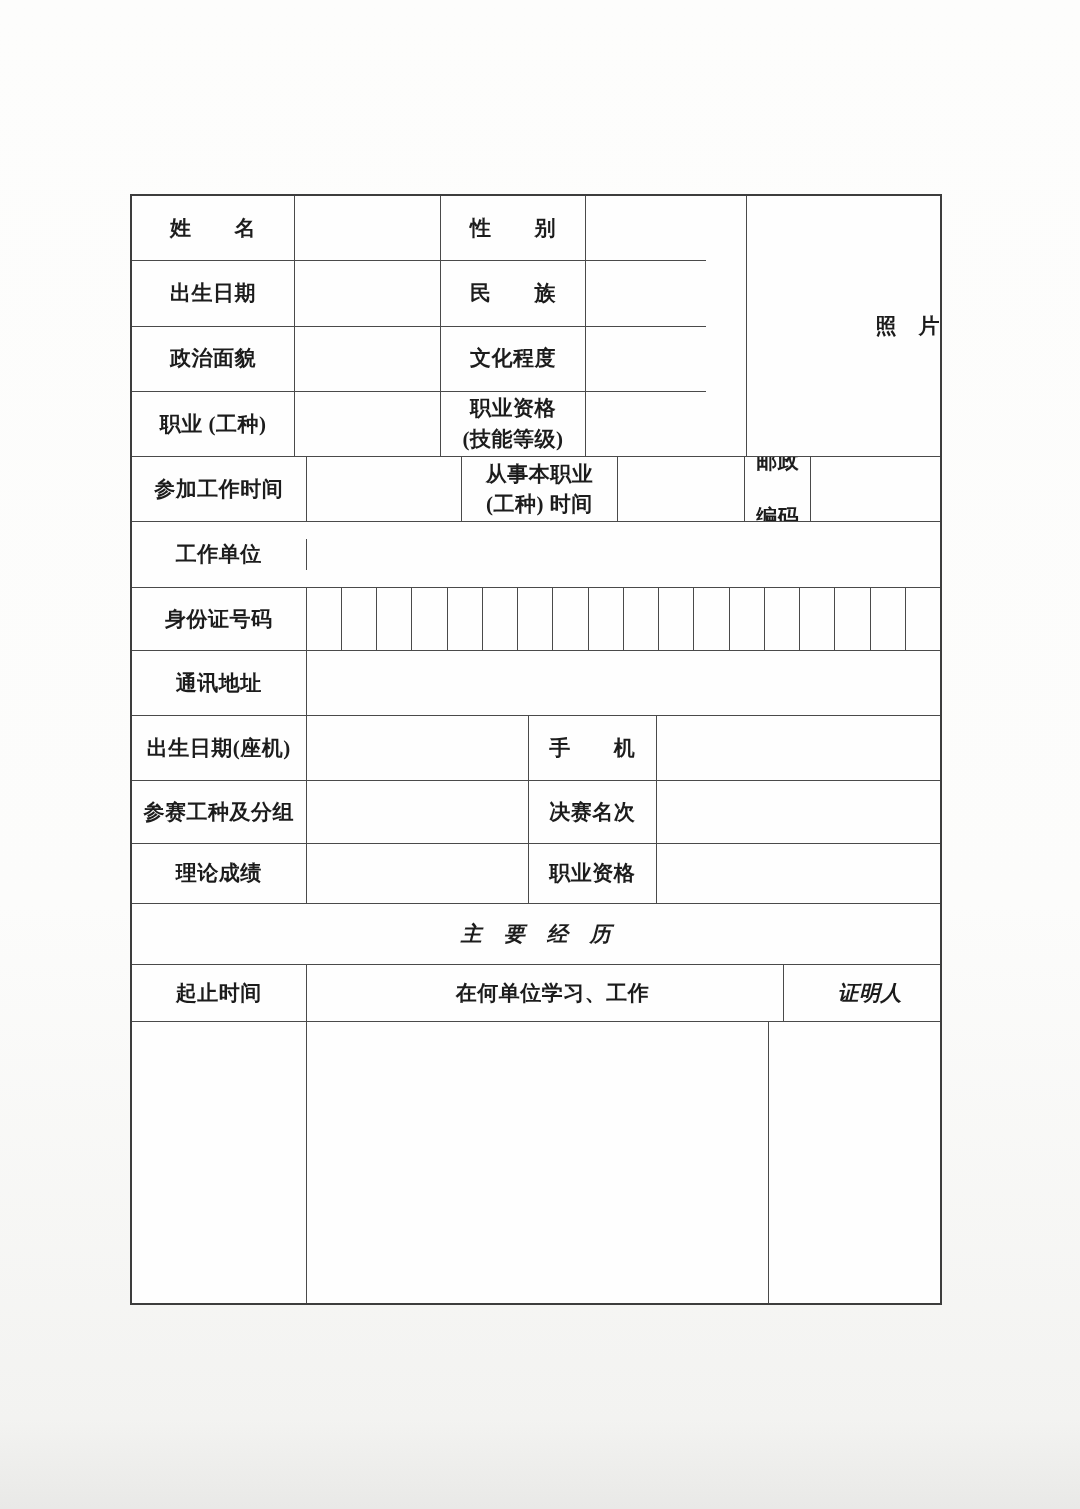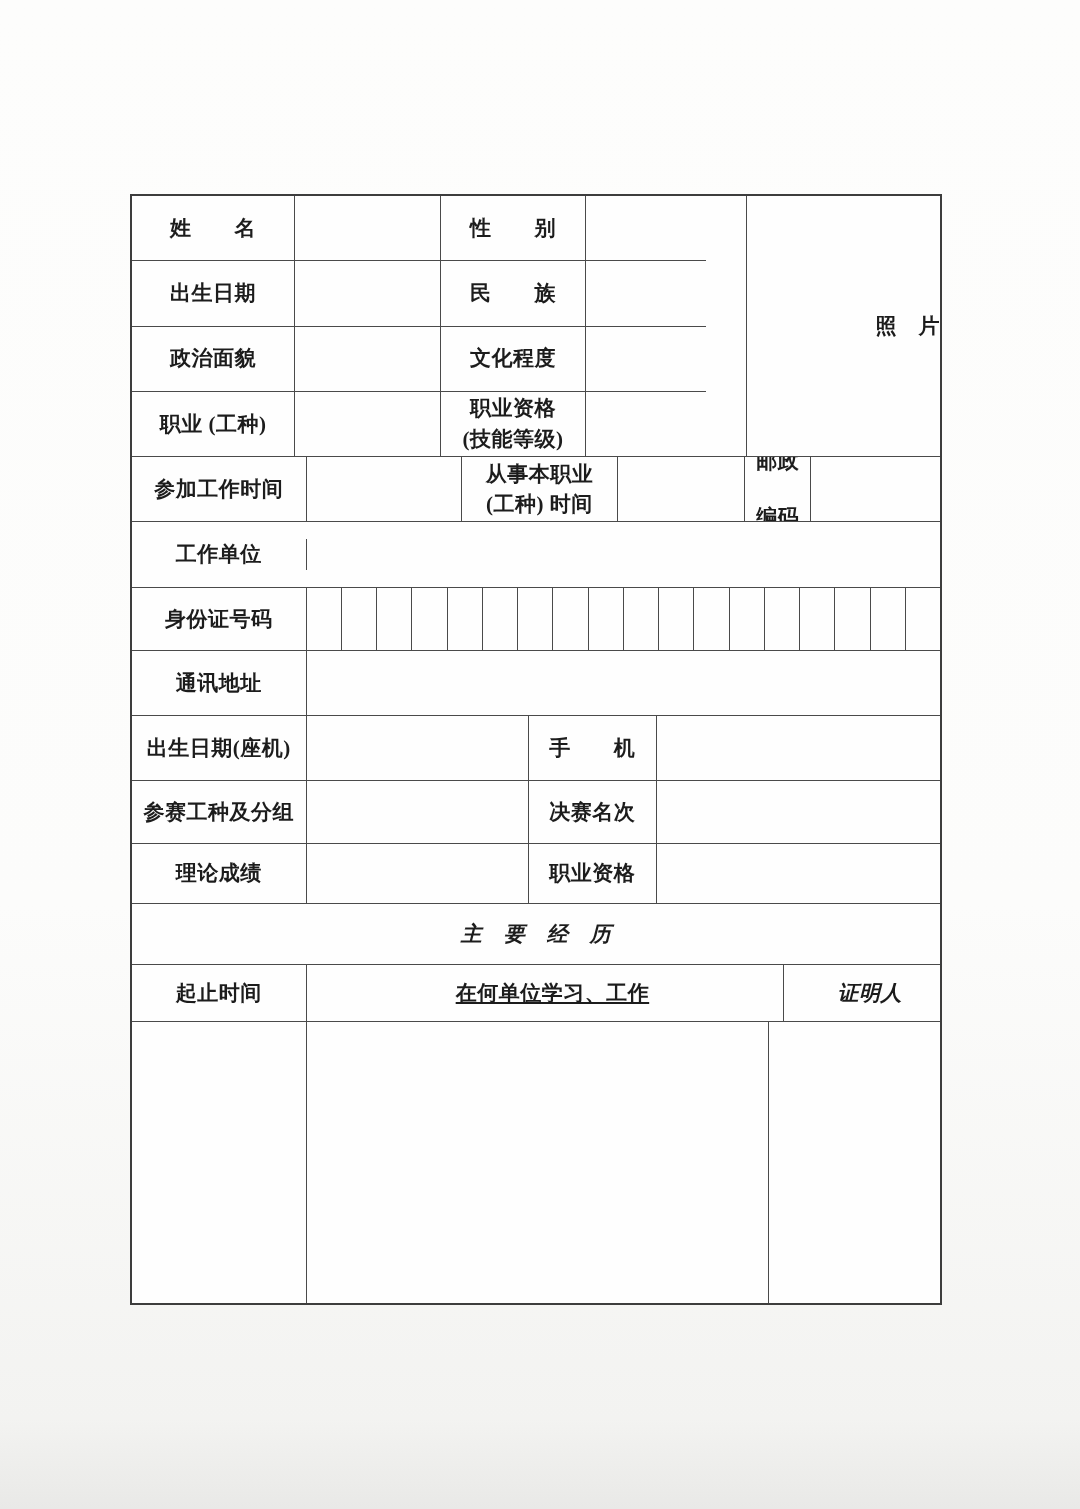--- a/index.html
+++ b/index.html
@@ -49,21 +49,21 @@
   .grow { flex: 1; }
 
   
   .w-label   { width: 21.6%; }   
   .w-val1    { width: 19.26%; }  
   .w-label2  { width: 19.26%; }  
   .w-val2    { width: 15.8%; }   
   .w-postal  { width: 8.15%; gap: 26px; }   
   .w-phoneval{ width: 27.53%; }  
   .w-phonelbl{ width: 15.8%; }   
-  .w-expmid  { width: 57.28%; text-decoration: underline; }  
+  .w-expmid  { width: 57.28%; }  
 
   
   .top-group { display: flex; border-bottom: 1.5px solid var(--line); height: 261px; }
   .top-left  { flex: 1; display: flex; flex-direction: column; }
   .top-left .trow { flex: 1; }
   .top-left .trow:last-child { border-bottom: none; }
   
   .tw-label  { width: 28.46%; }
   .tw-val1   { width: 25.37%; }
   .tw-label2 { width: 25.37%; }

